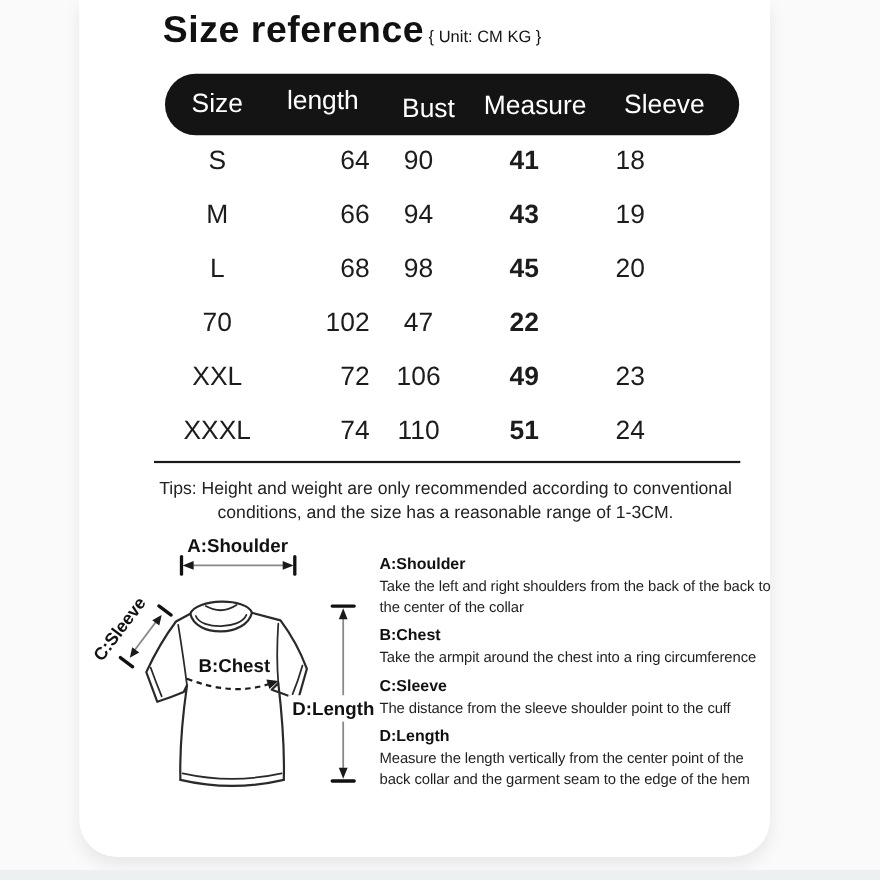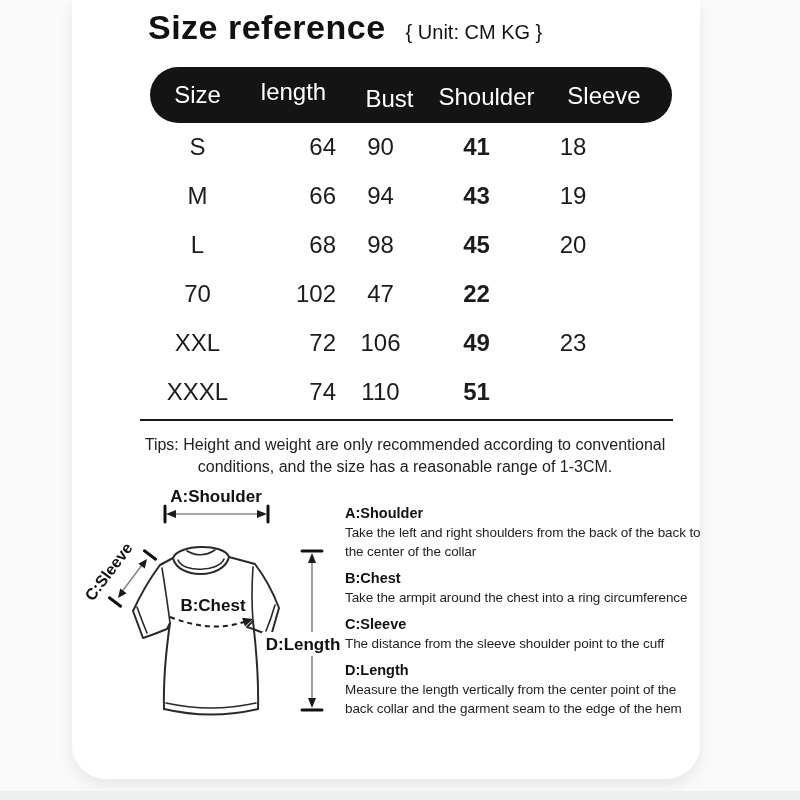--- a/index.html
+++ b/index.html
@@ -12,23 +12,23 @@
     width:800px;height:800px;position:relative;overflow:hidden;
     background:var(--page-bg);
     font-family:"Liberation Sans", sans-serif;color:var(--body-text);
   }
   .card{
     position:absolute;left:72px;top:0;width:628px;height:779px;
     background:var(--card-bg);border-radius:0 0 34px 34px;
     box-shadow:0 7px 16px rgba(0,0,0,0.08);
   }
   .bottom-strip{position:absolute;left:0;bottom:0;width:800px;height:9px;background:#edf0f1;}
-  .title-row{position:absolute;left:76px;top:8px;display:flex;align-items:baseline;gap:20px;white-space:nowrap;}
+  .title-row{position:absolute;left:76px;top:8px;display:flex;align-items:baseline;gap:4px;white-space:nowrap;}
   .title-main{font-size:34px;font-weight:bold;color:#111;letter-spacing:.5px;}
-  .title-unit{font-size:20px;color:#141414;}
+  .title-unit{font-size:15px;color:#141414;}
   .pill{
     position:absolute;left:78px;top:67px;width:522px;height:56px;
     background:var(--header-bg);border-radius:28px;
     display:grid;grid-template-columns:95px 97px 95px 99px 136px;align-items:center;
   }
   .pill span{text-align:center;color:var(--header-text);font-size:24px;}
   .pill span:nth-child(2){transform:translateY(-3px);text-align:center;}
   .pill span:nth-child(3){transform:translateY(4px);}
   .pill span:nth-child(4){transform:translateY(2px);}
   .pill span:nth-child(5){transform:translateY(1px);}
@@ -67,21 +67,21 @@
   </div>
 
   <div class="pill">
 
       <span>Size</span>
 
       <span>length</span>
 
       <span>Bust</span>
 
-      <span>Shoulder</span>
+      <span>Measure</span>
 
       <span>Sleeve</span>
 
   </div>
 
   <div class="tbody">
 
       <div class="trow">
         <span>S</span>
         <span>64</span>
@@ -119,20 +119,21 @@
         <span>106</span>
         <span>49</span>
         <span>23</span>
       </div>
 
       <div class="trow">
         <span>XXXL</span>
         <span>74</span>
         <span>110</span>
         <span>51</span>
+        <span>24</span>
       </div>
 
   </div>
 
   <div class="rule"></div>
 
   <div class="tips">
     <div>Tips: Height and weight are only recommended according to conventional</div>
     <div>conditions, and the size has a reasonable range of 1-3CM.</div>
   </div>

